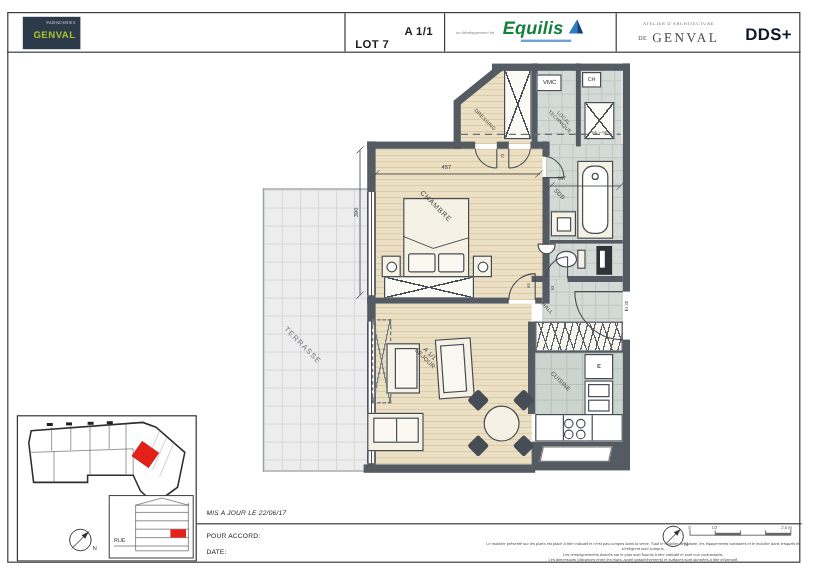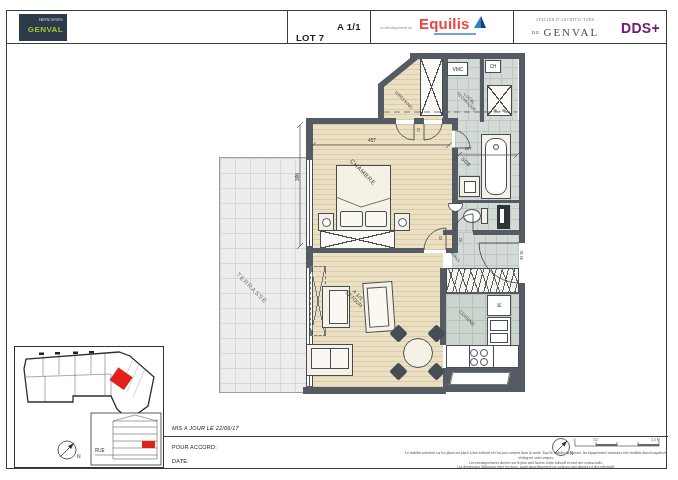--- a/index.html
+++ b/index.html
@@ -46,36 +46,36 @@
 
   <div class="a" style="left:19px;top:14px;width:48px;height:27px;background:#2d3a49;text-align:right;padding:4px 4px 0 0">
     <div style="font-size:6px;transform:scale(.55);transform-origin:100% 0;color:#cfd6dd;letter-spacing:.4px">FAÏENCERIES</div>
     <div style="font-size:8px;font-weight:bold;color:#a6c32f;letter-spacing:.4px;margin-top:1px">GENVAL</div>
   </div>
 
   <div class="ft" style="left:296px;top:32px;font-size:9.5px;font-weight:600;letter-spacing:.3px">LOT 7</div>
   <div class="ft" style="left:337px;top:21px;font-size:9.5px;font-weight:600;letter-spacing:.3px">A 1/1</div>
 
   <div class="ft" style="left:380px;top:26px;font-size:6px;transform:scale(.55);transform-origin:0 0;color:#8a8a8a;font-style:italic">un développement de</div>
-  <div class="ft" style="left:419px;top:15px;font-size:15px;font-weight:bold;color:#ef4444;letter-spacing:.2px">Equilis</div>
+  <div class="ft" style="left:419px;top:15px;font-size:15px;font-weight:bold;font-style:italic;color:#15803d;letter-spacing:.2px">Equilis</div>
   <svg class="a" style="left:473px;top:15px" width="14" height="14" viewBox="0 0 14 14">
     <path d="M1,13 L8,1 L8,13 Z" fill="#2d7fc3"></path>
     <path d="M8,1 L13,13 L8,13 Z" fill="#123f7d"></path>
   </svg>
   <div class="a" style="left:434px;top:33px;width:42px;height:1.5px;background:#6fa3d6"></div>
 
   <div class="a" style="left:516px;top:13px;width:144px;height:30px;display:flex;align-items:center;justify-content:center;gap:6px">
     <div style="text-align:center;font-family:'Liberation Serif',serif;color:#6f6f6f">
       <div style="font-size:6px;transform:scale(.6);transform-origin:50% 100%;letter-spacing:1px;white-space:nowrap">ATELIER D'ARCHITECTURE</div>
       <div style="white-space:nowrap;color:#4c4c4c">
         <span style="font-size:5px;letter-spacing:.5px;vertical-align:2px">DE</span>
         <span style="font-size:11px;letter-spacing:2px">GENVAL</span>
       </div>
     </div>
-    <div style="font-size:14px;font-weight:bold;color:#701a75;letter-spacing:.3px">DDS+</div>
+    <div style="font-size:14px;font-weight:bold;color:#0f172a;letter-spacing:.3px">DDS+</div>
   </div>
 
   <div class="terr" style="left:219px;top:157px;width:88px;height:236px"></div>
   <div class="wood" style="left:310px;top:124px;width:142px;height:126px"></div>
   <div class="wood" style="left:310px;top:253px;width:133px;height:134px"></div>
   <div class="wood" style="left:381px;top:58px;width:62px;height:62px;clip-path:polygon(0 46%,55% 0,100% 0,100% 100%,0 100%)"></div>
   <div class="tile" style="left:446px;top:56px;width:72px;height:64px"></div>
   <div class="tile" style="left:455px;top:120px;width:64px;height:112px"></div>
   <div class="tile" style="left:452px;top:232px;width:67px;height:38px"></div>
   <div class="tile k" style="left:446px;top:294px;width:73px;height:51px"></div>

